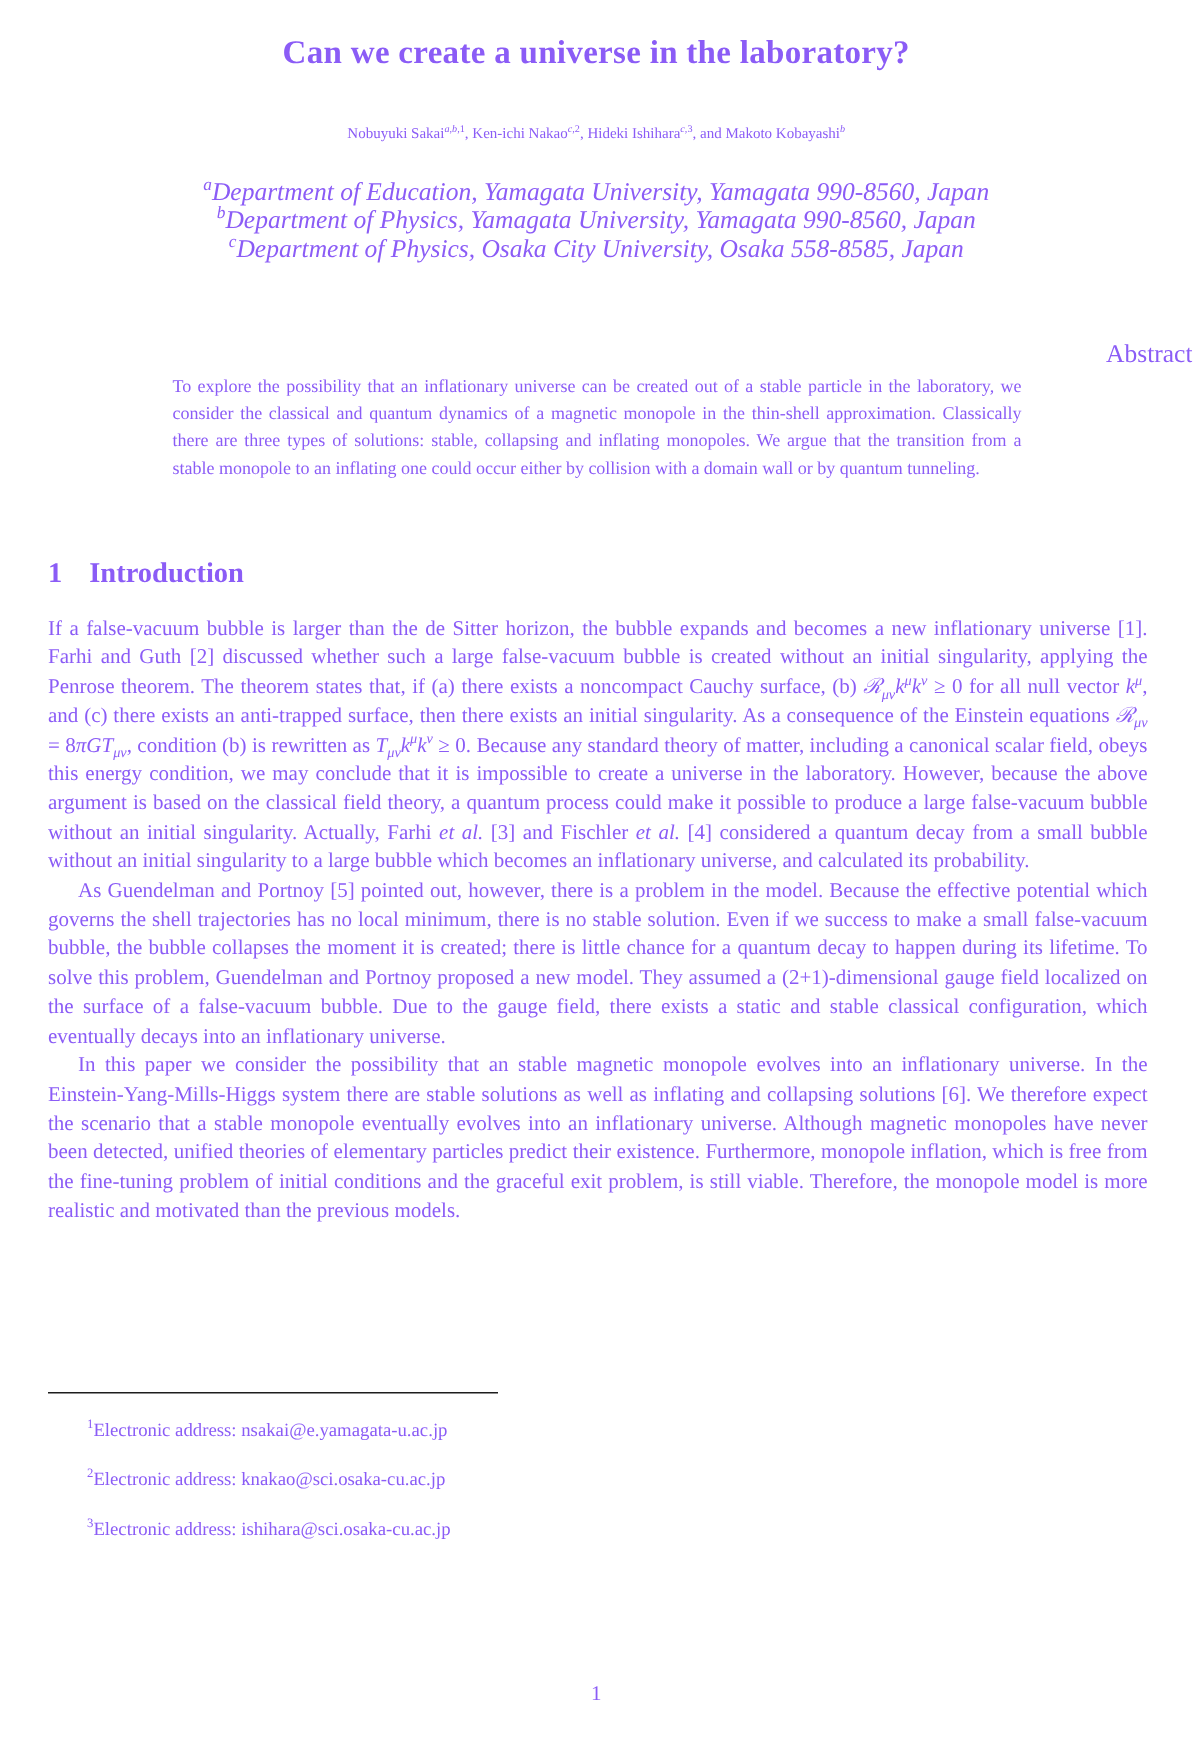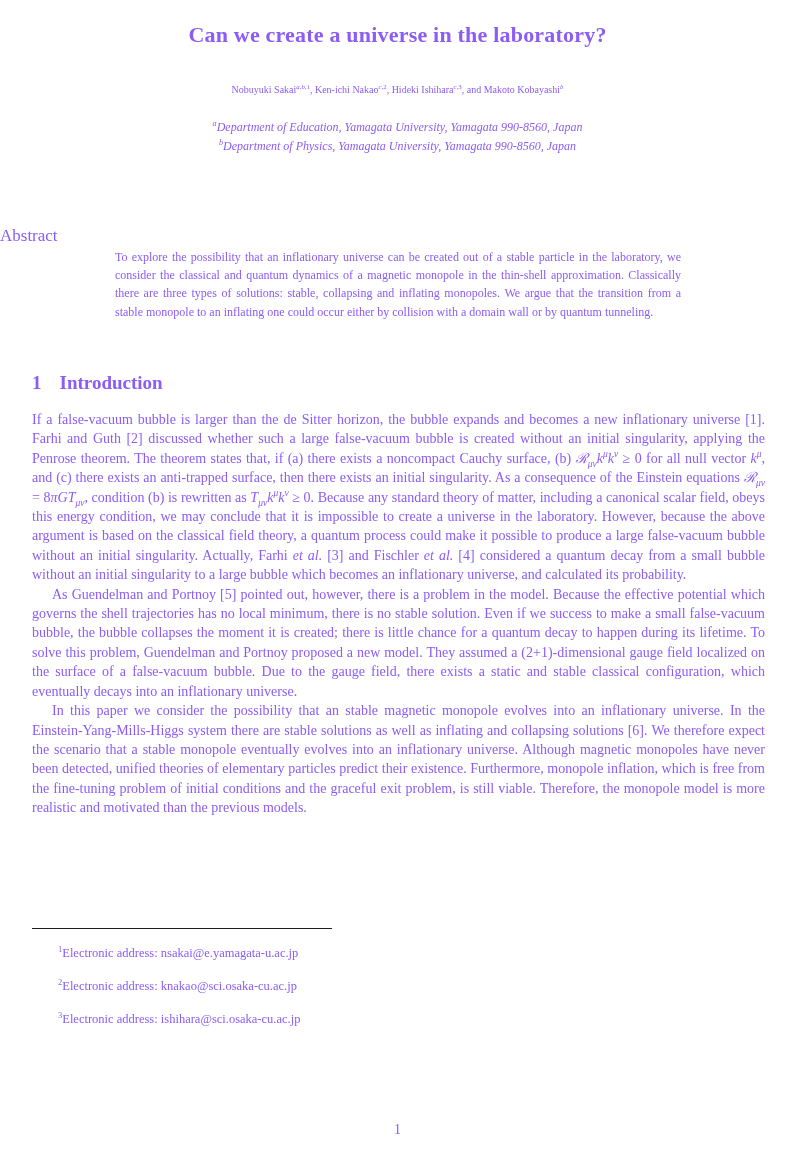--- a/index.html
+++ b/index.html
@@ -25,27 +25,27 @@
     top: 84px; left: 0; right: 0;
     text-align: center;
     font-size: 10px;
   }
   .authors sup i { font-style: italic; }
   .affiliations {
     position: absolute;
     top: 118px; left: 0; right: 0;
     text-align: center;
     font-style: italic;
-    font-size: 12px;
+    font-size: 17px;
     line-height: 19px;
   }
   .abstract-heading {
     position: absolute;
     top: 226px; left: 0; right: 0;
-    text-align: left;
+    text-align: right;
     font-size: 17px;
   }
   .abstract-body {
     position: absolute;
     top: 248px; left: 115px;
     width: 566px;
     font-size: 12px;
     line-height: 18.2px;
     text-align: justify;
   }
@@ -94,20 +94,21 @@
 
 <div class="page">
 
   <div class="title">Can we create a universe in the laboratory?</div>
 
   <div class="authors">Nobuyuki Sakai<sup><i>a,b,</i>1</sup>, Ken-ichi Nakao<sup><i>c,</i>2</sup>, Hideki Ishihara<sup><i>c,</i>3</sup>, and Makoto Kobayashi<sup><i>b</i></sup></div>
 
   <div class="affiliations">
     <div><sup>a</sup>Department of Education, Yamagata University, Yamagata 990-8560, Japan</div>
     <div><sup>b</sup>Department of Physics, Yamagata University, Yamagata 990-8560, Japan</div>
+    <div><sup>c</sup>Department of Physics, Osaka City University, Osaka 558-8585, Japan</div>
   </div>
 
   <div class="abstract-heading">Abstract</div>
 
   <div class="abstract-body">To explore the possibility that an inflationary universe can be created out of a stable particle in the laboratory, we consider the classical and quantum dynamics of a magnetic monopole in the thin-shell approximation. Classically there are three types of solutions: stable, collapsing and inflating monopoles. We argue that the transition from a stable monopole to an inflating one could occur either by collision with a domain wall or by quantum tunneling.</div>
 
   <div class="section-heading">
     <span class="sec-num">1</span><span>Introduction</span>
   </div>
 

